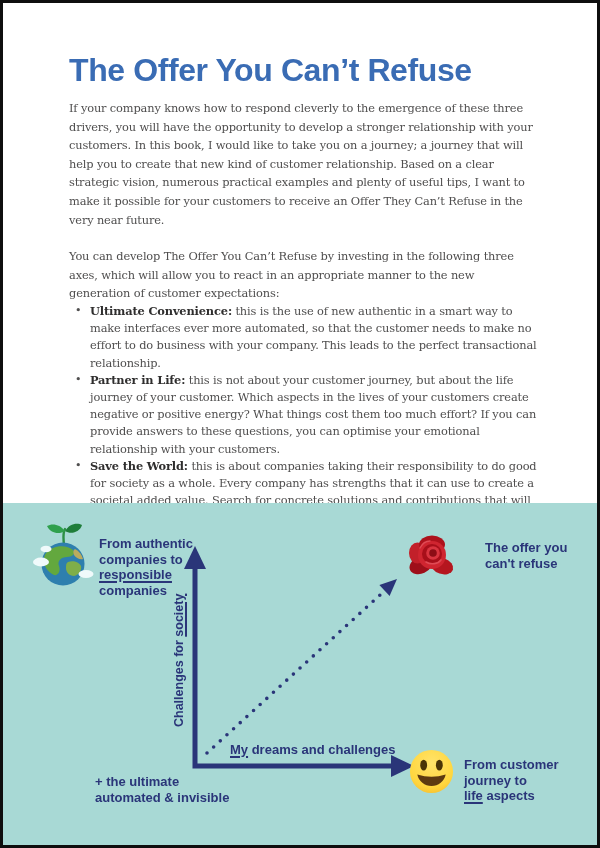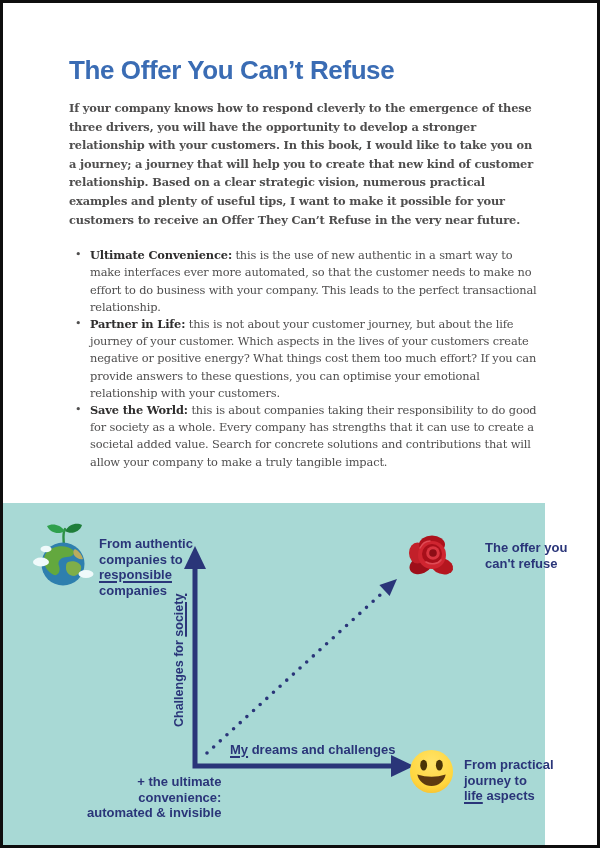--- a/index.html
+++ b/index.html
@@ -24,33 +24,33 @@
   
   .article{
     position:absolute;left:66px;top:52px;width:469px;
     color:var(--body-text);
     font-family:"DejaVu Serif",serif;
     font-size:11.4px;line-height:18.6px;letter-spacing:-0.15px;
   }
   .article h1{
     margin:0 0 14px 0;
     font-family:"Liberation Sans",sans-serif;
-    font-size:26px;line-height:30px;font-weight:700;
+    font-size:32px;line-height:30px;font-weight:700;
     letter-spacing:-0.4px;
     color:var(--title-blue);
   }
-  .article p{margin:0 0 18px 0;font-weight:bold;}
+  .article p{margin:0 0 18px 0;}
   .article p.second{margin-bottom:0;}
   ul.axes{list-style:none;margin:0;padding:0;line-height:17.2px;}
   ul.axes li{position:relative;padding-left:21px;}
   ul.axes .marker{position:absolute;left:6px;top:-1px;font-size:11px;}
   ul.axes .lead{font-weight:700;color:var(--bold-text);}
   
   .panel{
-    position:absolute;left:0;top:500px;width:542px;height:342px;
+    position:absolute;left:0;top:500px;width:594px;height:342px;
     background:var(--teal);
   }
   .panel svg.axes-svg{position:absolute;left:0;top:0;}
   .lbl{
     position:absolute;
     color:var(--navy);
     font-size:13px;line-height:15.5px;font-weight:700;
     white-space:nowrap;
   }
   .u{text-decoration:underline;text-decoration-thickness:1.5px;text-underline-offset:2px;}
@@ -63,20 +63,21 @@
   .icon{position:absolute;}
 </style>
 </head>
 <body>
 
 <div class="page">
 
   <div class="article">
     <h1>The Offer You Can’t Refuse</h1>
     <p>If your company knows how to respond cleverly to the emergence of these three drivers, you will have the opportunity to develop a stronger relationship with your customers. In this book, I would like to take you on a journey; a journey that will help you to create that new kind of customer relationship. Based on a clear strategic vision, numerous practical examples and plenty of useful tips, I want to make it possible for your customers to receive an Offer They Can’t Refuse in the very near future.</p>
+    <p class="second">You can develop The Offer You Can’t Refuse by investing in the following three axes, which will allow you to react in an appropriate manner to the new generation of customer expectations:</p>
     <ul class="axes">
       <li>
         <span class="marker">•</span><span class="lead">Ultimate Convenience:</span><span> this is the use of new authentic in a smart way to make interfaces ever more automated, so that the customer needs to make no effort to do business with your company. This leads to the perfect transactional relationship.</span>
       </li>
       <li>
         <span class="marker">•</span><span class="lead">Partner in Life:</span><span> this is not about your customer journey, but about the life journey of your customer. Which aspects in the lives of your customers create negative or positive energy? What things cost them too much effort? If you can provide answers to these questions, you can optimise your emotional relationship with your customers.</span>
       </li>
       <li>
         <span class="marker">•</span><span class="lead">Save the World:</span><span> this is about companies taking their responsibility to do good for society as a whole. Every company has strengths that it can use to create a societal added value. Search for concrete solutions and contributions that will allow your company to make a truly tangible impact.</span>
       </li>
@@ -146,26 +147,25 @@
 
     <div class="lbl" style="left:482px;top:37px;">
       <div>The offer you</div>
       <div>can't refuse</div>
     </div>
 
     <div class="lbl ylab"><span>Challenges for </span><span class="u">society</span></div>
 
     <div class="lbl" style="left:227px;top:239px;"><span class="u">My</span><span> dreams and challenges</span></div>
 
-    <div class="lbl" style="left:84px;top:271px;text-align:right;">
+    <div class="lbl" style="left:92px;top:271px;">
       <div>+ the ultimate</div>
-      <div>convenience:</div>
       <div>automated &amp; invisible</div>
     </div>
 
     <div class="lbl" style="left:461px;top:254px;">
-      <div>From practical</div>
+      <div>From customer</div>
       <div>journey to</div>
       <div><span class="u">life</span><span> aspects</span></div>
     </div>
 
   </div>
 </div>
 
 </body></html>

